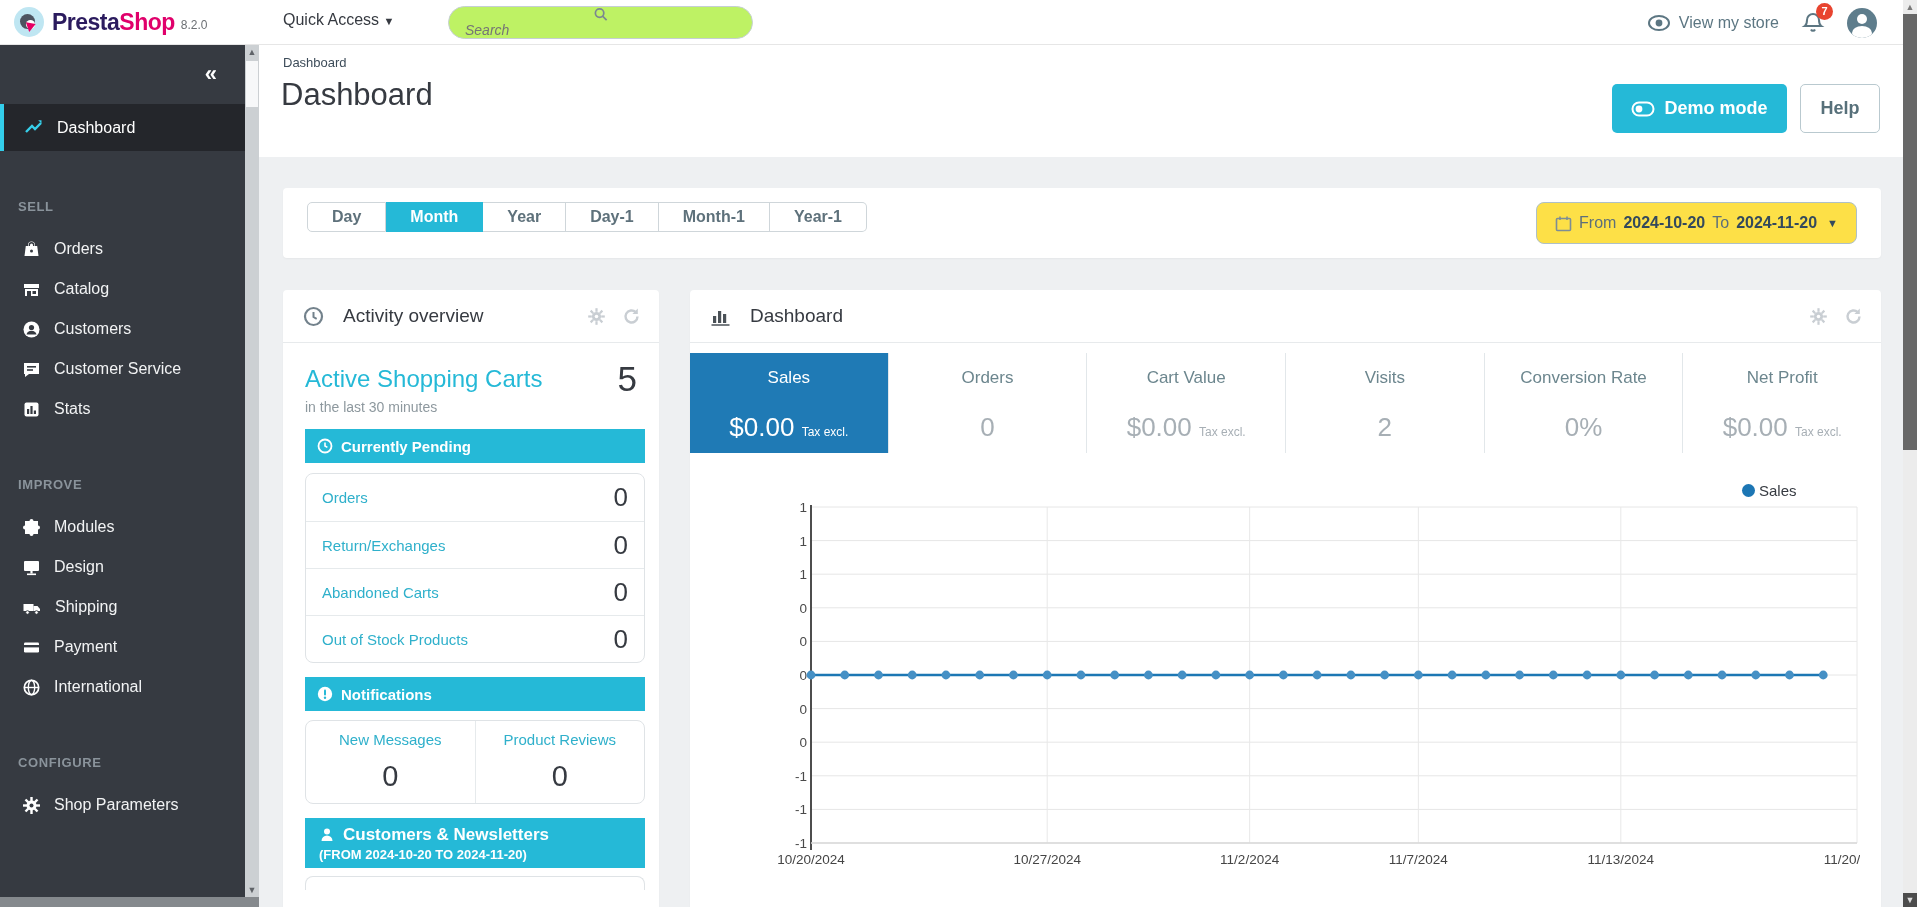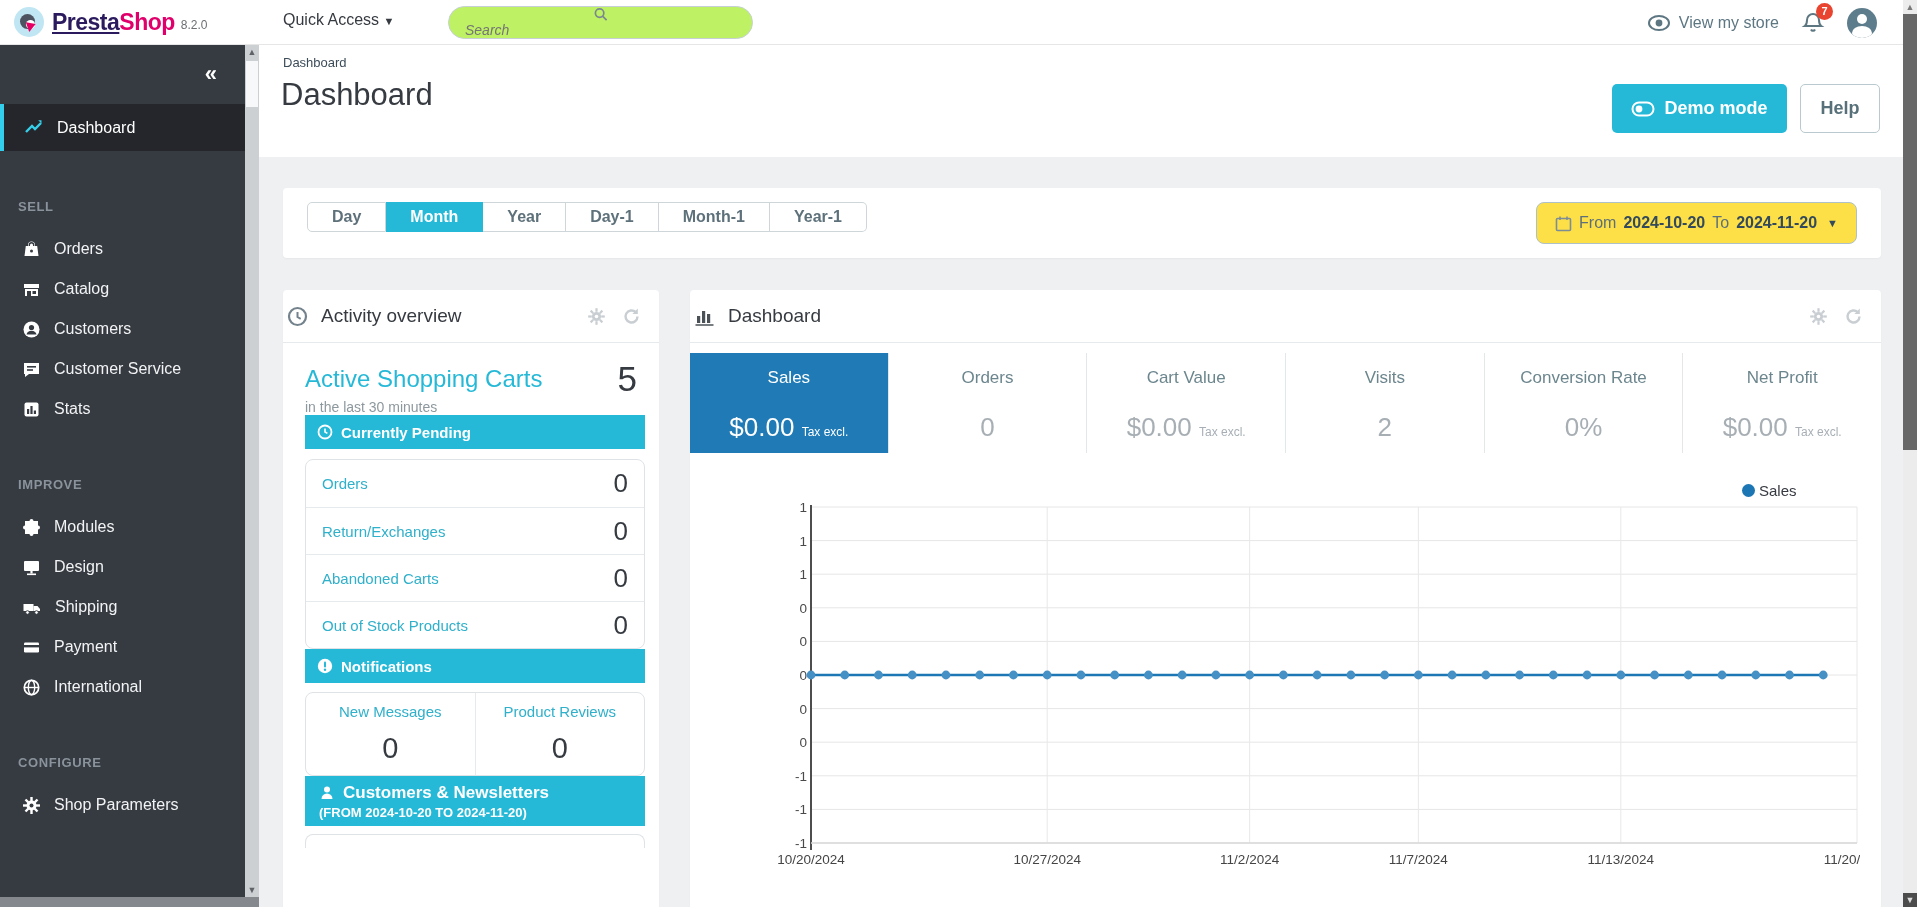--- a/index.html
+++ b/index.html
@@ -8,21 +8,21 @@
   svg { display:block; }
 
   
   .topbar { position:absolute; left:0; top:0; width:1917px; height:45px; background:#fff; border-bottom:1px solid #e6e6e6; z-index:30; }
   .logo-wrap { position:absolute; left:14px; top:7px; display:flex; align-items:center; }
   .logo-bird { width:30px; height:30px; border-radius:50%; background:#bfe6f2; position:relative; overflow:hidden; }
   .logo-bird .body { position:absolute; left:6px; top:7px; width:15px; height:15px; border-radius:50%; background:#4d5360; }
   .logo-bird .belly { position:absolute; left:12px; top:13px; width:9px; height:9px; border-radius:50%; background:#fff; }
   .logo-bird .beak { position:absolute; left:11px; top:16px; width:0; height:0; border-left:5px solid transparent; border-right:5px solid transparent; border-top:9px solid #e50064; transform:rotate(10deg); }
   .wordmark { font-size:23px; font-weight:bold; letter-spacing:-0.5px; margin-left:8px; }
-  .wordmark .p1 { color:#2b1b5e;text-decoration:underline; }
+  .wordmark .p1 { color:#2b1b5e; }
   .wordmark .p2 { color:#e0006b; }
   .version { font-size:12px; color:#6b6f73; margin-left:6px; margin-top:6px; }
   .quick-access { position:absolute; left:283px; top:11px; font-size:16px; color:#363a41; cursor:pointer; }
   .quick-access .caret { font-size:11px; color:#363a41; }
   .searchbox { position:absolute; left:448px; top:6px; width:305px; height:33px; border:1px solid #c5cfd4; border-radius:17px; background:#bef264; display:flex; align-items:center; padding:0 12px;flex-direction:column; }
   .searchbox input { border:none; outline:none; font-size:14px; font-style:italic; color:#6e7a80; width:100%; margin-left:8px; background:transparent; font-family:inherit; }
   .top-right { position:absolute; right:40px; top:0; height:45px; display:flex; align-items:center; gap:22px; }
   .viewstore { display:flex; align-items:center; gap:8px; color:#5c7682; font-size:16px; cursor:pointer; }
   .bell-wrap { position:relative; cursor:pointer; }
   .badge { position:absolute; top:-7px; right:-8px; min-width:17px; height:17px; border-radius:50%; background:#e8442f; color:#fff; font-size:11px; font-weight:bold; display:flex; align-items:center; justify-content:center; }
@@ -66,32 +66,32 @@
   .fbtn:last-child { border-radius:0 5px 5px 0; }
   .fbtn.active { background:#25b9d7; border-color:#25b9d7; color:#fff; }
   .daterange { position:absolute; right:24px; top:14px; height:42px; padding:0 18px; background:#fde047; border:1px solid #aec0c8; border-radius:8px; display:flex; align-items:center; gap:7px; font-size:16px; color:#5d6f7a; cursor:pointer; }
   .daterange b { color:#33495c; }
   .daterange .caret { font-size:11px; color:#33495c; margin-left:3px; }
 
   
   .card { position:absolute; background:#fff; border-radius:4px; box-shadow:0 1px 2px rgba(0,0,0,0.04); overflow:hidden; }
   .card-activity { left:24px; top:245px; width:376px; height:662px; border-radius:4px 4px 0 0; }
   .card-dash { left:431px; top:245px; width:1191px; height:662px; border-radius:4px 4px 0 0; }
-  .card-head { height:53px; display:flex; align-items:center; padding:0 4px; border-bottom:1px solid #e7eaec; position:relative; }
+  .card-head { height:53px; display:flex; align-items:center; padding:0 20px; border-bottom:1px solid #e7eaec; position:relative;gap:6px; }
   .card-head .title { font-size:19px; color:#363a41; margin-left:13px; }
   .card-head .tools { position:absolute; right:18px; top:17px; display:flex; gap:16px; color:#c9ced3; }
   .card-head .tools .tool { cursor:pointer; }
 
   
   .act-body { padding:0 14px 0 22px; position:relative; }
   .act-metric { margin-top:22px; position:relative; }
   .act-metric .m-label { font-size:24px; color:#25b9d7; }
   .act-metric .m-value { position:absolute; right:8px; top:-6px; font-size:35px; color:#363a41; }
   .act-metric .m-sub { font-size:14px; color:#8d989e; margin-top:6px; }
-  .banner { background:#25b9d7; color:#fff; font-weight:bold; font-size:15px; display:flex; align-items:center; gap:8px; padding:0 12px; height:34px; }
+  .banner { background:#25b9d7; color:#fff; font-weight:bold; font-size:15px; display:flex; align-items:center; gap:8px; padding:0 12px; height:34px; margin-top:14px; }
   .banner.tall { height:50px; flex-direction:column; align-items:flex-start; justify-content:center; gap:2px; padding:0 14px; }
   .banner.tall .l1 { font-size:17px; display:flex; align-items:center; gap:8px; }
   .banner.tall .l2 { font-size:13px; }
   .rows-box { border:1px solid #dfe3e6; border-radius:8px; margin-top:10px; overflow:hidden; }
   .a-row { height:47px; display:flex; align-items:center; justify-content:space-between; padding:0 16px; border-top:1px solid #e6eaec; cursor:pointer; }
   .a-row:first-child { border-top:none; }
   .a-row .lbl { color:#2fb0cb; font-size:15px; }
   .a-row .val { color:#363a41; font-size:26px; }
   .notif-box { border:1px solid #dfe3e6; border-radius:8px; margin-top:9px; display:flex; height:84px; }
   .notif-cell { flex:1; text-align:center; padding-top:10px; position:relative; }

